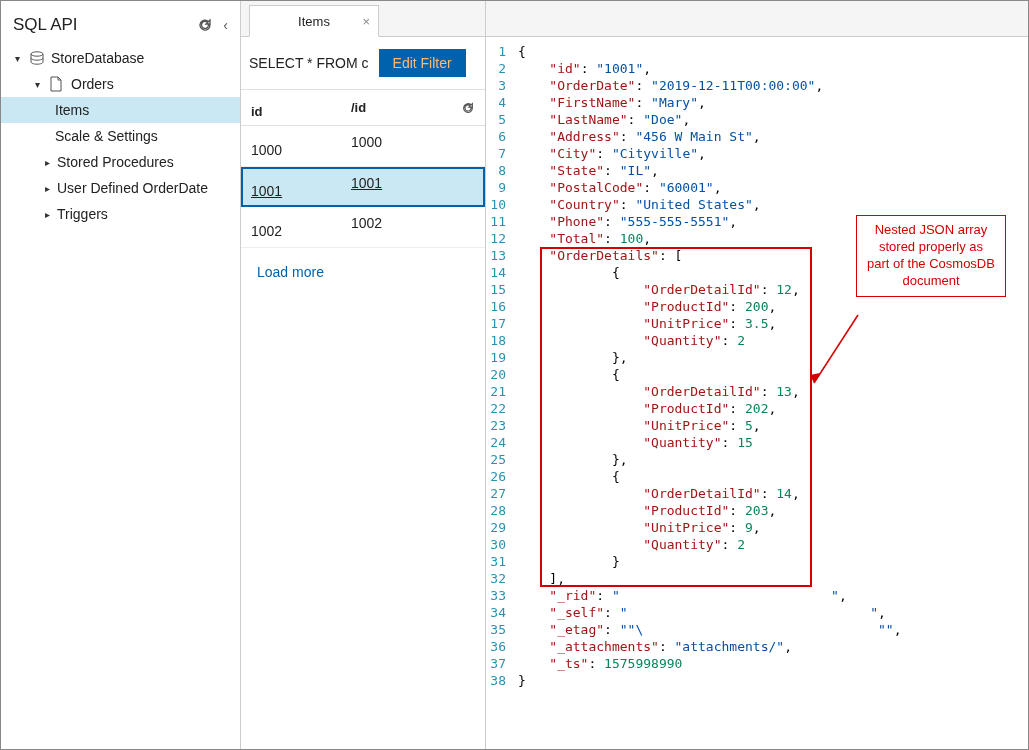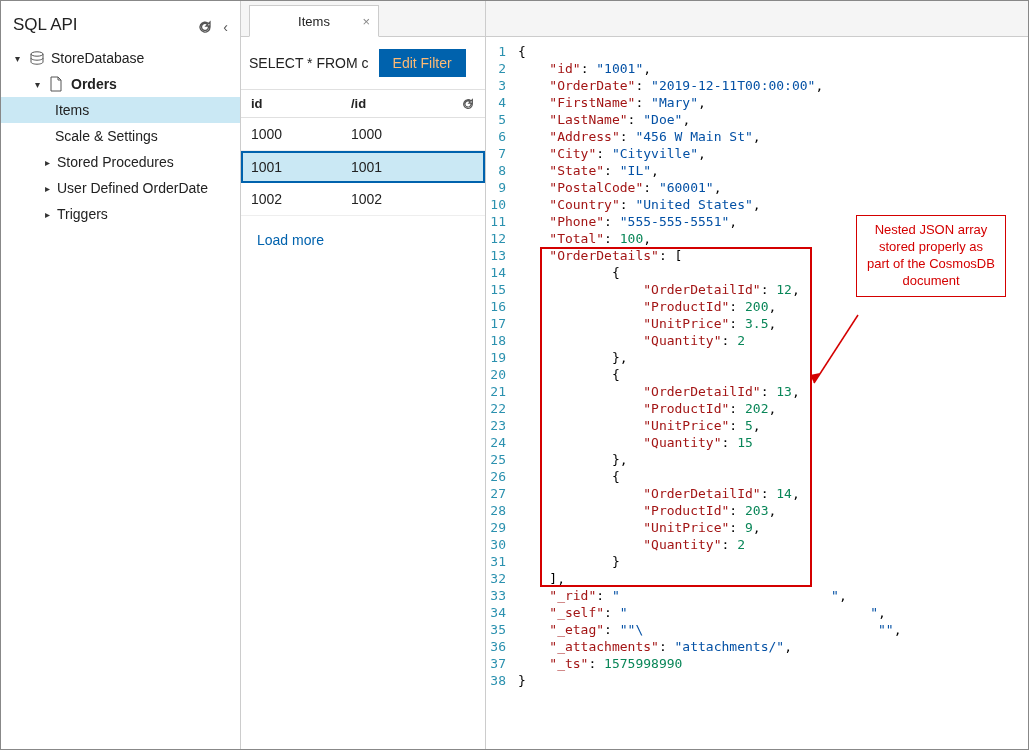--- a/index.html
+++ b/index.html
@@ -2,21 +2,21 @@
 <html><head>
 <meta charset="utf-8">
 <style>
 * { box-sizing: border-box; margin: 0; padding: 0; }
 body { font-family: "Segoe UI", Arial, sans-serif; font-size: 13px; color: #222; background: #fff; width: 1029px; height: 750px; overflow: hidden; border: 1px solid #888; position: relative; }
 
 .container { display: flex; height: 100%; }
 
 
 .sidebar { width: 240px; border-right: 1px solid #ccc; padding-top: 8px; }
-.sidebar-header { display: flex; align-items: flex-end; padding: 6px 12px 10px 12px; font-size: 17px; font-weight: 400; }
+.sidebar-header { display: flex; align-items: center; padding: 6px 12px 10px 12px; font-size: 17px; font-weight: 400; }
 .sidebar-header .title { flex: 1; }
 .sidebar-header .icons { display: flex; gap: 10px; color: #555; }
 .tree { font-size: 14px; }
 .tree-row { display: flex; align-items: center; padding: 5px 0 5px 14px; cursor: pointer; }
 .tree-row .caret { width: 14px; font-size: 10px; color: #333; }
 .tree-row .db-icon { width: 18px; display: inline-flex; align-items: center; }
 .tree-row.level2 { padding-left: 34px; }
 .tree-row.level3 { padding-left: 54px; }
 .tree-row.level3-noicon { padding-left: 44px; }
 .tree-row.selected { background: #cae8f4; }
@@ -24,25 +24,25 @@
 
 
 .middle { width: 244px; display: flex; flex-direction: column;}
 .tab-bar { height: 36px; background: #f5f5f5; border-bottom: 1px solid #ccc; display: flex; align-items: flex-end; }
 .tab { background: #fff; border: 1px solid #ccc; border-bottom: 1px solid #fff; margin-left: 8px; margin-bottom: -1px; height: 32px; width: 130px; display: flex; align-items: center; justify-content: center; position: relative; font-size: 13px; }
 .tab .close { position: absolute; right: 8px; font-size: 13px; color: #888; }
 .query-row { display: flex; align-items: center; padding: 12px 8px; gap: 10px; }
 .query-text { font-size: 14px; }
 .edit-filter-btn { background: #0062ad; color: #fdba74; border: none; padding: 6px 14px; font-size: 14px; cursor: pointer; }
 .table-header { display: flex; padding: 6px 10px; border-top: 1px solid #e0e0e0; border-bottom: 1px solid #e0e0e0; font-weight: 600; align-items: center; }
-.col-id { width: 100px; }
+.col-id { width: 100px; margin-top: 8px; }
 .col-pid { flex: 1; }
 .refresh-col { color: #555; }
 .data-row { display: flex; padding: 8px 10px; border-bottom: 1px solid #eee; cursor: pointer; font-size: 14px;}
-.data-row.selected { background: #cae8f4; border: 2px solid #0062ad; padding: 6px 8px; }
+.data-row.selected { background: #cae8f4; border: 2px solid #0062ad; padding: 6px 8px; text-decoration: underline; }
 .load-more { padding: 16px; color: #0062ad; cursor: pointer; font-size: 14px;}
 
 
 .code-panel { flex: 1; border-left: 1px solid #ccc; position: relative; padding-top: 36px; }
 .code-tab-filler { position: absolute; top:0; left:0; right:0; height:36px; background:#f5f5f5; border-bottom:1px solid #ccc; }
 .code-area { font-family: Consolas, monospace; font-size: 13px; white-space: pre; padding: 6px 0; position: relative; line-height: 17px; }
 .line { display: flex; }
 .lineno { width: 32px; text-align: right; color: #2b91af; padding-right: 12px; user-select: none; }
 .code { flex:1; }
 .k { color: #a31515; } 
@@ -88,21 +88,21 @@
         <span style="margin-left:4px;">StoreDatabase</span>
       </div>
       <div class="tree-row level2">
         <span class="caret">▾</span>
         <span class="db-icon">
           <svg width="14" height="16" viewBox="0 0 14 16">
               <path d="M2 1h7l3 3v11H2z" fill="none" stroke="#555"></path>
               <path d="M9 1v3h3" fill="none" stroke="#555"></path>
             </svg>
         </span>
-        <span style="margin-left:4px;font-weight:bold;">Orders</span>
+        <span style="margin-left:4px;">Orders</span>
       </div>
       <div id="tree-items">
           <div class="tree-row level3 selected">
             <span>Items</span>
           </div>
           <div class="tree-row level3">
             <span>Scale &amp; Settings</span>
           </div>
           <div class="tree-row level3-noicon">
             <span class="exp">▸</span>

